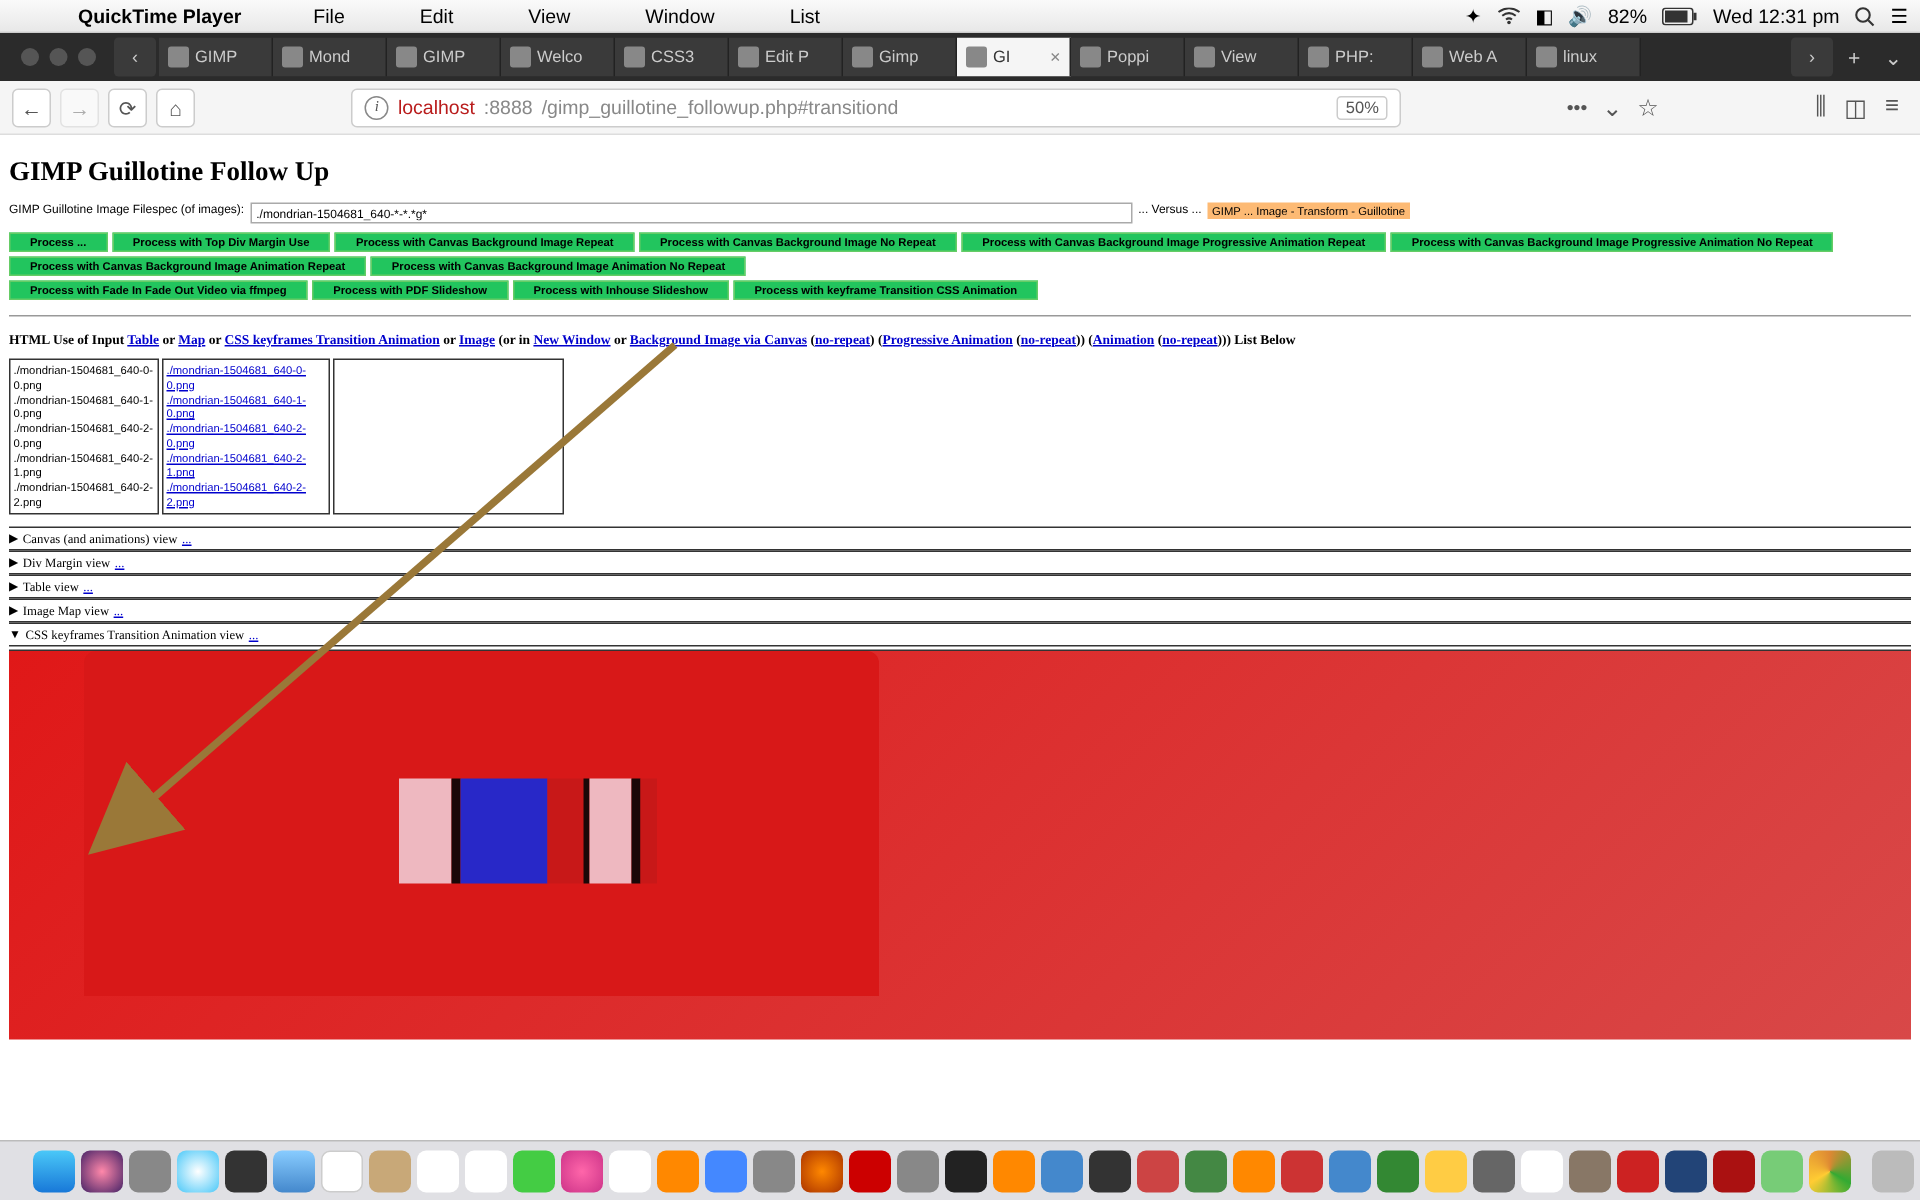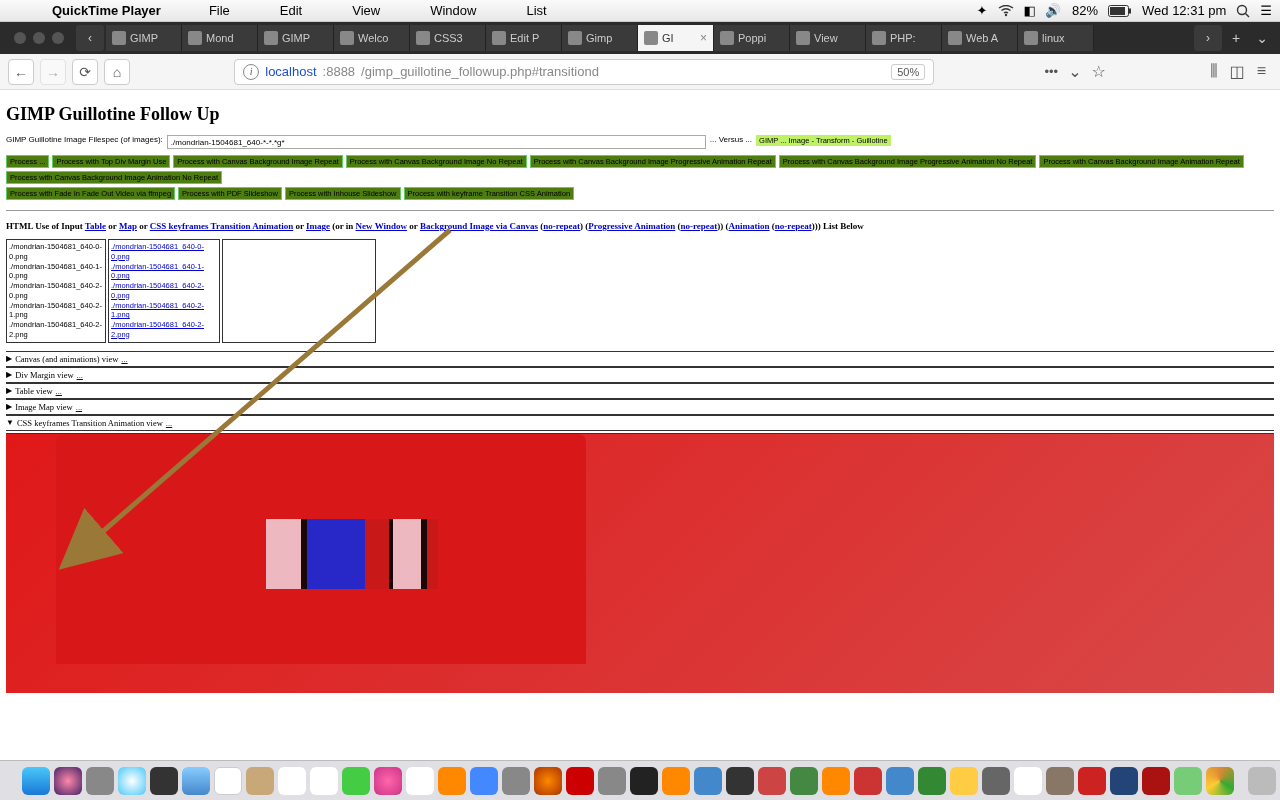--- a/index.html
+++ b/index.html
@@ -24,39 +24,39 @@
 .tab .favicon { width: 14px; height: 14px; background: #888; border-radius: 2px; flex-shrink: 0; }
 .tab .close-x { margin-left: auto; font-size: 12px; color: #888; }
 .tab-plus, .tab-dropdown { color: #ccc; padding: 0 8px; cursor: pointer; font-size: 14px; }
 
 
 .urlbar { height: 36px; background: #f5f5f5; display: flex; align-items: center; padding: 0 8px; border-bottom: 1px solid #ddd; gap: 6px; }
 .urlbar .nav-btn { width: 26px; height: 26px; border: 1px solid #ccc; border-radius: 4px; display: flex; align-items: center; justify-content: center; cursor: pointer; font-size: 14px; color: #555; background: #fff; }
 .urlbar .nav-btn.disabled { opacity: 0.45; }
 .address-box { flex: 1; max-width: 700px; margin: 0 auto; height: 26px; border: 1px solid #ccc; border-radius: 4px; background: #fff; display: flex; align-items: center; padding: 0 8px; font-size: 13px; color: #555; gap: 6px; }
 .address-box .info-i { width: 16px; height: 16px; border: 1px solid #888; border-radius: 50%; display: flex; align-items: center; justify-content: center; font-size: 10px; font-style: italic; font-family: serif; }
-.address-box .host { color: #1d4ed8; }
+.address-box .host { color: #b91c1c; }
 .address-box .path { color: #888; }
 .address-box .zoom-badge { margin-left: auto; font-size: 11px; border: 1px solid #ccc; border-radius: 3px; padding: 1px 5px; }
 .urlbar .right-icons { display: flex; align-items: center; gap: 10px; color: #555; margin-left: 6px; }
 .urlbar .pocket { font-size: 16px; }
 .urlbar .star { font-size: 16px; }
 .urlbar .far-right { margin-left: auto; display: flex; gap: 12px; color: #555; font-size: 16px; padding-right: 6px; }
 
 
 .page { background: #fff; height: calc(800px - 22px - 32px - 36px - 40px); overflow: auto; padding: 8px 6px; position: relative; }
 .page h1 { font-size: 18px; font-weight: bold; margin: 6px 0 10px; font-family: "Times New Roman", serif; }
 .page .sub1 { font-size: 10px; font-weight: bold; margin-bottom: 14px; font-family: "Times New Roman", serif; }
 .page .sub2 { font-size: 9px; font-weight: bold; margin-bottom: 10px; font-family: "Times New Roman", serif; }
 .input-row { display: flex; align-items: flex-start; gap: 4px; font-size: 8px; margin-bottom: 6px; }
 .input-row input { font-size: 8px; height: 14px; padding: 0 3px; border: 1px solid #aaa; }
-.input-row .filespec { width: 539px; }
-.yellow-badge { background: #bef264; font-size: 7.5px; padding: 1px 3px; }
+.input-row .filespec { width: 588px; }
+.yellow-badge { background: #fdba74; font-size: 7.5px; padding: 1px 3px; }
 .btn-row { display: flex; flex-wrap: wrap; gap: 3px; margin-bottom: 3px; }
-.green-btn { background: #4d7c0f; border: 1px solid #6c6; font-size: 7.5px; padding: 1px 3px; cursor: pointer; }
+.green-btn { background: #22c55e; border: 1px solid #6c6; font-size: 7.5px; padding: 1px 13px; cursor: pointer; font-weight: bold; }
 hr.thick { border: none; border-top: 1px solid #999; margin: 10px 0; }
 .html-use { font-size: 9px; font-weight: bold; margin: 10px 0 8px; font-family: "Times New Roman", serif; }
 .html-use a { color: #0000cd; text-decoration: underline; }
 
 .tables-row { display: flex; gap: 2px; margin-bottom: 8px; }
 .cell-box { border: 1.5px solid #333; padding: 2px; font-size: 7.5px; line-height: 1.3; min-height: 78px; }
 .cell-box.c1 { width: 100px; }
 .cell-box.c2 { width: 112px; }
 .cell-box.c3 { width: 154px; }
 .cell-box a { color: #0000cd; text-decoration: underline; display: block; }

